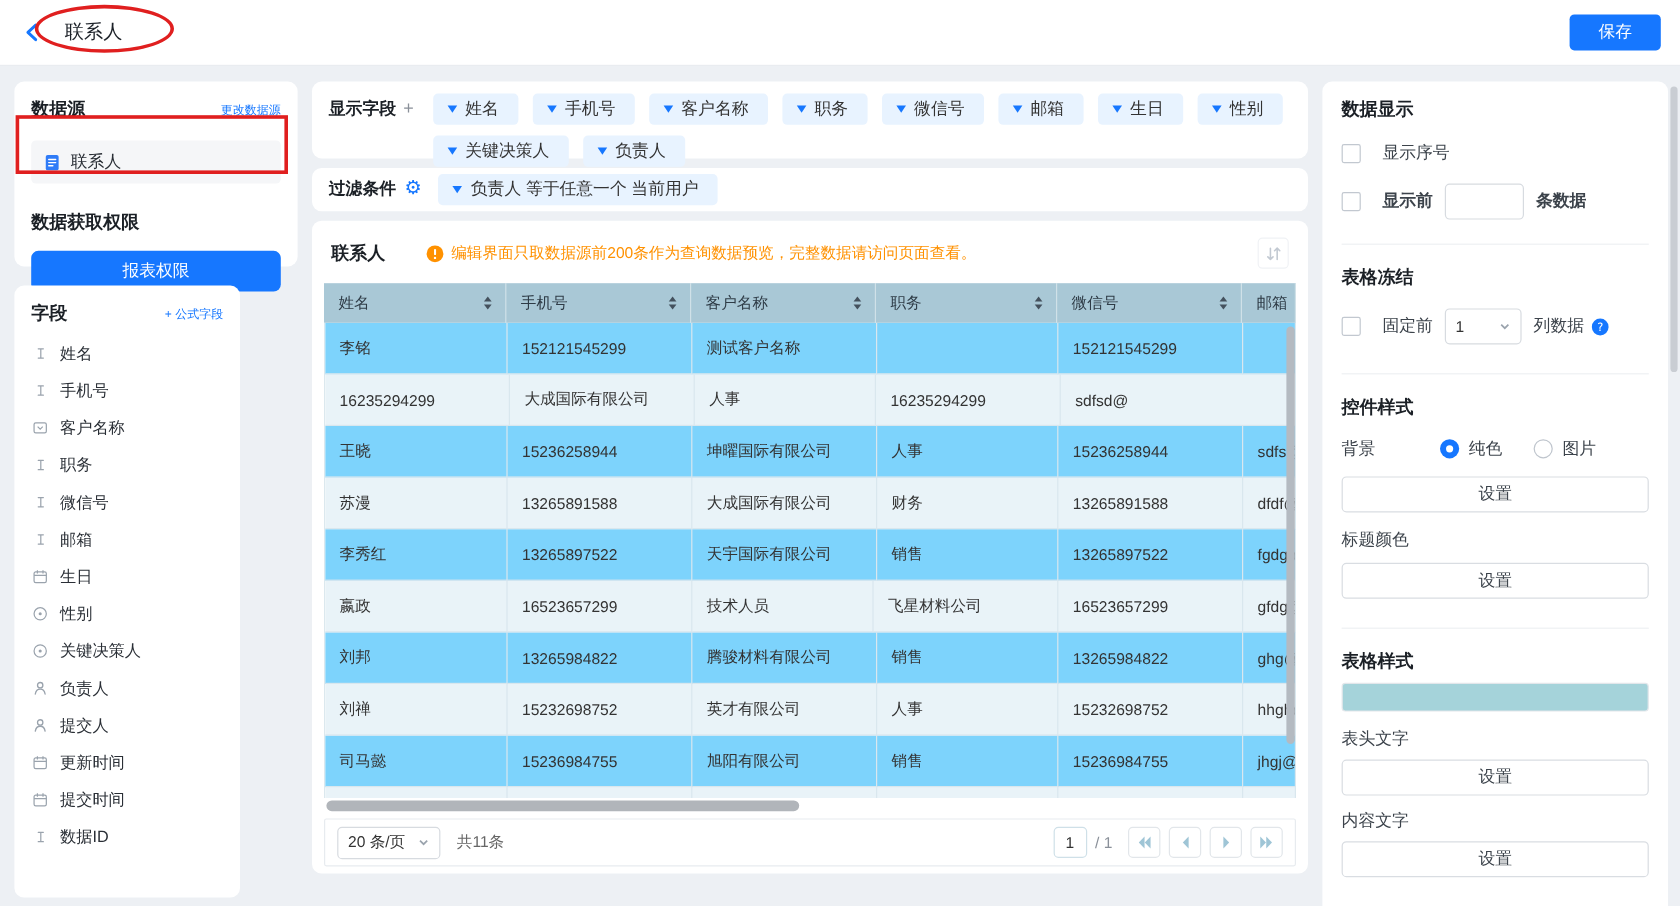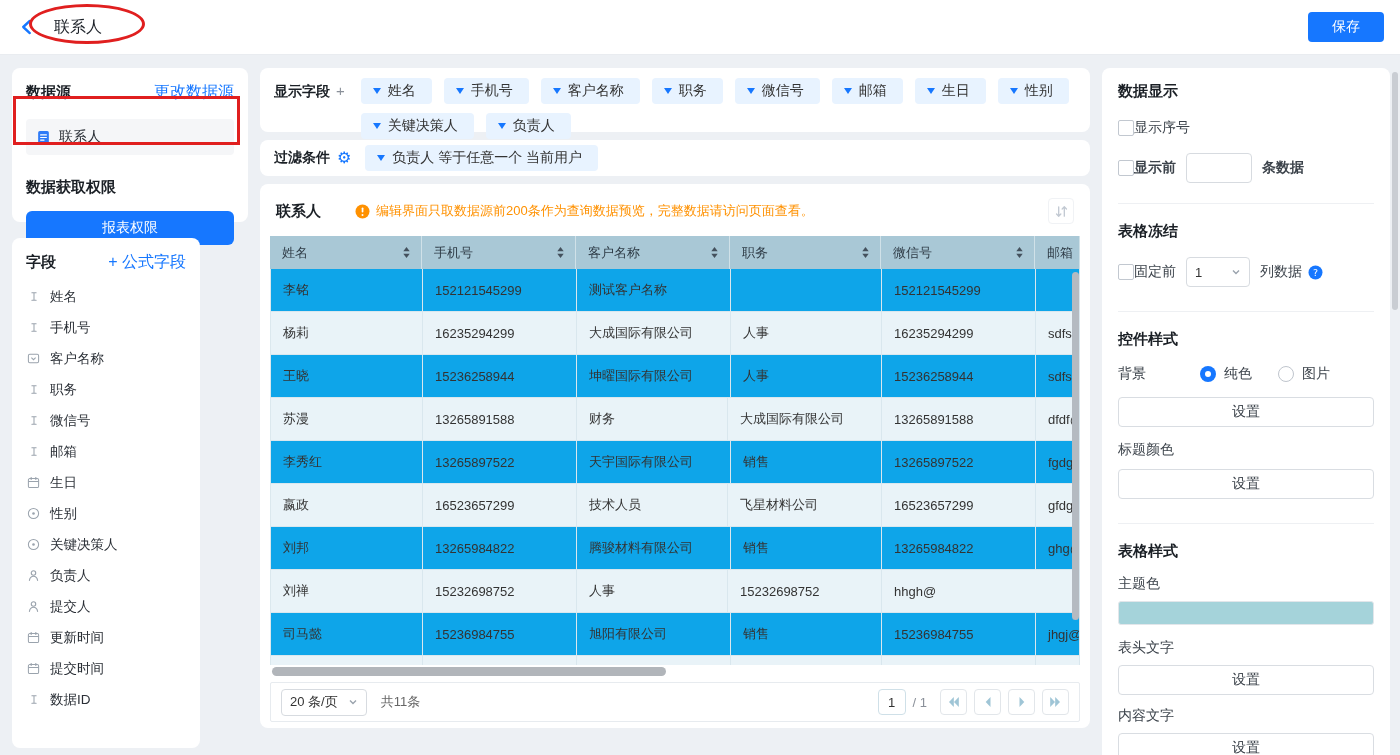--- a/index.html
+++ b/index.html
@@ -22,21 +22,21 @@
   .panel { background:#fff; border-radius:8px; position:absolute; }
   .p-left-a { left:12px; top:68px; width:236px; height:154px; padding:14px; }
   .p-left-b { left:12px; top:238px; width:188px; height:510px; padding:14px; }
   .p-mid-1 { left:260px; top:68px; width:830px; height:64px; padding:10px 14px; }
   .p-mid-2 { left:260px; top:140px; width:830px; height:36px; padding:5px 14px; }
   .p-mid-3 { left:260px; top:184px; width:830px; height:544px; padding:12px 10px; }
   .p-right { left:1102px; top:68px; width:288px; height:920px; padding:14px 16px; }
 
   .sec-title { font-size:15px; font-weight:bold; color:#1b2026; }
   .row-between { display:flex; align-items:center; justify-content:space-between; }
-  .link { color:#1677ff; font-size:16px; cursor:pointer; }
+  .link { color:#1677ff; font-size:10px; cursor:pointer; }
 
   
   .ds-item { margin-top:16px; height:36px; background:#f5f6f8; border-radius:4px; display:flex; align-items:center; padding:0 10px; font-size:14px; color:#2a2f36; cursor:pointer; }
   .ds-item .ic { display:flex; margin-right:8px; }
   .perm-title { font-size:15px; font-weight:bold; color:#1b2026; margin-top:23px; }
   .perm-btn { margin-top:14px; width:100%; height:34px; background:#1677ff; color:#fff; font-size:14px; border:none; border-radius:6px; cursor:pointer; }
 
   
   .fields-list { list-style:none; margin-top:8px; }
   .field-item { height:31px; display:flex; align-items:center; font-size:13.5px; color:#2a2f36; cursor:pointer; }
@@ -55,41 +55,41 @@
   .tcard-head { display:flex; align-items:center; padding:2px 6px 0 6px; }
   .tcard-title { font-size:15px; font-weight:bold; color:#1b2026; }
   .warn { display:flex; align-items:center; margin-left:34px; }
   .warn .txt { color:#ff9100; font-size:13px; margin-left:6px; }
   .corner-sort { margin-left:auto; width:26px; height:26px; border:1px solid #f0f2f5; border-radius:4px; display:flex; align-items:center; justify-content:center; cursor:pointer; }
 
   .tbl { margin-top:12px; position:relative; width:810px; }
   .thead { display:flex; height:33px; }
   .th { display:flex; align-items:center; justify-content:space-between; padding:0 10px 0 12px; font-size:13px; color:#2e3b46; border-right:1px solid rgba(255,255,255,.45); overflow:hidden; white-space:nowrap; cursor:pointer; }
   .tbody { height:396px; overflow:hidden; border-left:1px solid #dbe8ee; }
-  .trow { display:flex; height:43px; background:#0ea5e9; cursor:pointer; }
+  .trow { display:flex; height:43px; background:#7dd3fc; cursor:pointer; }
   .tcell { border-right:1px solid #d9e7ee; border-bottom:1px solid #d9e7ee; display:flex; align-items:center; padding:0 12px; font-size:13px; color:#333; overflow:hidden; white-space:nowrap; }
   .c0{width:152px;} .c1{width:154px;} .c2{width:154px;} .c3{width:151px;} .c4{width:154px;} .c5{flex:1;}
 
   .v-scroll { position:absolute; right:1px; top:36px; width:7px; height:348px; background:#b4bac1; border-radius:4px; cursor:pointer; }
   .h-scroll-track { margin-top:2px; height:10px; position:relative; width:810px; }
   .h-scroll { position:absolute; left:2px; top:0; width:394px; height:9px; background:#b1b5ba; border-radius:5px; cursor:pointer; }
 
   .pager { margin-top:5px; height:40px; border:1px solid #e7ebef; border-radius:2px; display:flex; align-items:center; padding:0 10px; }
   .psize { height:27px; border:1px solid #d7dbe0; border-radius:4px; display:flex; align-items:center; padding:0 8px; font-size:13px; color:#333; cursor:pointer; }
   .psize .chev { margin-left:10px; display:flex; }
   .ptotal { font-size:13px; color:#666; margin-left:14px; }
   .pright { margin-left:auto; display:flex; align-items:center; gap:7px; }
   .pagebox { width:28px; height:26px; border:1px solid #cfe0e8; border-radius:4px; display:flex; align-items:center; justify-content:center; font-size:13px; color:#333; cursor:text; }
   .pageof { font-size:13px; color:#8a9099; margin-right:6px; }
   .pbtn { width:27px; height:26px; border:1px solid #e2e6ea; background:#fff; border-radius:4px; display:flex; align-items:center; justify-content:center; cursor:pointer; }
 
   
   .chk { width:16px; height:16px; border:1px solid #c2c8d0; border-radius:2px; background:#fff; flex:none; cursor:pointer; }
   .set-row { display:flex; align-items:center; font-size:14px; color:#3c434b; }
-  .set-row .lbl { margin-left:0; }
+  .set-row .lbl { margin-left:18px; }
   .mini-input { width:66px; height:30px; border:1px solid #d7dbe0; border-radius:4px; background:#fff; margin:0 10px; cursor:text; }
   .mini-select { width:64px; height:30px; border:1px solid #d7dbe0; border-radius:4px; background:#fff; margin:0 10px; display:flex; align-items:center; justify-content:space-between; padding:0 8px; font-size:13px; color:#333; cursor:pointer; }
   .divider { height:1px; background:#eef0f3; margin:20px 0 0 0; }
   .radio-row { display:flex; align-items:center; font-size:14px; color:#3c434b; }
   .radio { width:16px; height:16px; border-radius:50%; flex:none; cursor:pointer; }
   .radio.on { background:#1677ff; position:relative; }
   .radio.on::after { content:""; position:absolute; left:5px; top:5px; width:6px; height:6px; border-radius:50%; background:#fff; }
   .radio.off { border:1px solid #bfc5cd; background:#fff; }
   .set-btn { width:100%; height:30px; border:1px solid #d9dde2; background:#fff; border-radius:4px; font-size:14px; color:#3c434b; cursor:pointer; }
   .sub-lbl { font-size:14px; color:#3c434b; }
@@ -417,40 +417,39 @@
       <div class="tbody">
           <div class="trow">
             <div class="tcell c0">李铭</div>
             <div class="tcell c1">152121545299</div>
             <div class="tcell c2">测试客户名称</div>
             <div class="tcell c3"></div>
             <div class="tcell c4">152121545299</div>
             <div class="tcell c5"></div>
           </div>
           <div class="trow" style="background: rgb(233, 243, 248);">
-            <div class="tcell c0">杨莉</div>
             <div class="tcell c1">16235294299</div>
             <div class="tcell c2">大成国际有限公司</div>
             <div class="tcell c3">人事</div>
             <div class="tcell c4">16235294299</div>
             <div class="tcell c5">sdfsd@</div>
           </div>
           <div class="trow">
             <div class="tcell c0">王晓</div>
             <div class="tcell c1">15236258944</div>
             <div class="tcell c2">坤曜国际有限公司</div>
             <div class="tcell c3">人事</div>
             <div class="tcell c4">15236258944</div>
             <div class="tcell c5">sdfs@16</div>
           </div>
           <div class="trow" style="background: rgb(233, 243, 248);">
             <div class="tcell c0">苏漫</div>
             <div class="tcell c1">13265891588</div>
+            <div class="tcell c2">大成国际有限公司</div>
             <div class="tcell c3">财务</div>
-            <div class="tcell c2">大成国际有限公司</div>
             <div class="tcell c4">13265891588</div>
             <div class="tcell c5">dfdf@1</div>
           </div>
           <div class="trow">
             <div class="tcell c0">李秀红</div>
             <div class="tcell c1">13265897522</div>
             <div class="tcell c2">天宇国际有限公司</div>
             <div class="tcell c3">销售</div>
             <div class="tcell c4">13265897522</div>
             <div class="tcell c5">fgdgf@</div>
@@ -467,20 +466,21 @@
             <div class="tcell c0">刘邦</div>
             <div class="tcell c1">13265984822</div>
             <div class="tcell c2">腾骏材料有限公司</div>
             <div class="tcell c3">销售</div>
             <div class="tcell c4">13265984822</div>
             <div class="tcell c5">ghg@16</div>
           </div>
           <div class="trow" style="background: rgb(233, 243, 248);">
             <div class="tcell c0">刘禅</div>
             <div class="tcell c1">15232698752</div>
+            <div class="tcell c2">英才有限公司</div>
             <div class="tcell c3">人事</div>
             <div class="tcell c4">15232698752</div>
             <div class="tcell c5">hhgh@</div>
           </div>
           <div class="trow">
             <div class="tcell c0">司马懿</div>
             <div class="tcell c1">15236984755</div>
             <div class="tcell c2">旭阳有限公司</div>
             <div class="tcell c3">销售</div>
             <div class="tcell c4">15236984755</div>
@@ -588,21 +588,20 @@
       <span class="radio off" style="margin-left:26px;"></span>
       <span style="margin-left:8px;">图片</span>
     </div>
     <button class="set-btn" style="margin-top:14px;">设置</button>
     <div class="sub-lbl" style="margin-top:14px;">标题颜色</div>
     <button class="set-btn" style="margin-top:10px;">设置</button>
 
     <div class="divider" style="margin-top:24px;"></div>
 
     <div class="sec-title" style="margin-top:18px;">表格样式</div>
-    <div class="sub-lbl" style="margin-top:14px;">主题色</div>
     <div class="swatch" style="margin-top: 8px; background-color: rgb(165, 211, 218);"></div>
     <div class="sub-lbl" style="margin-top:14px;">表头文字</div>
     <button class="set-btn" style="margin-top:8px;">设置</button>
     <div class="sub-lbl" style="margin-top:12px;">内容文字</div>
     <button class="set-btn" style="margin-top:8px;">设置</button>
     
     
   </div>
 
   <div class="right-scrollbar"></div>

